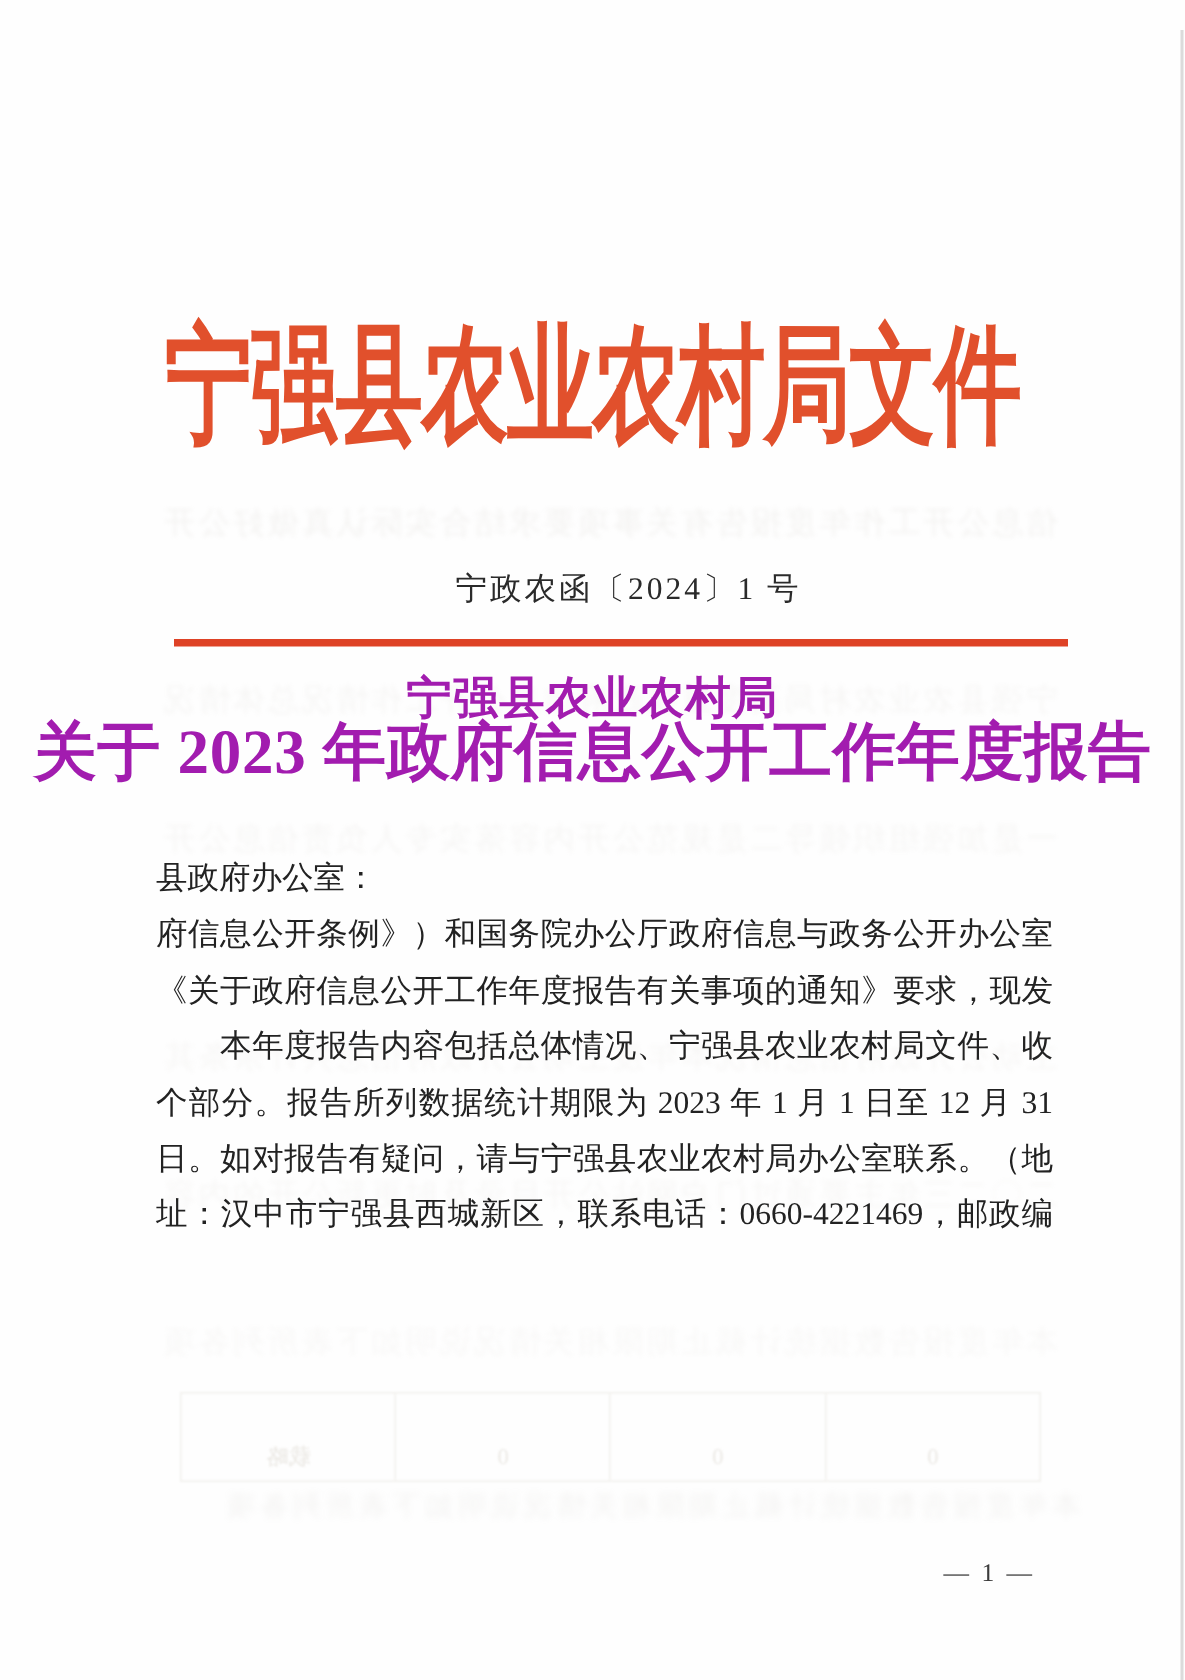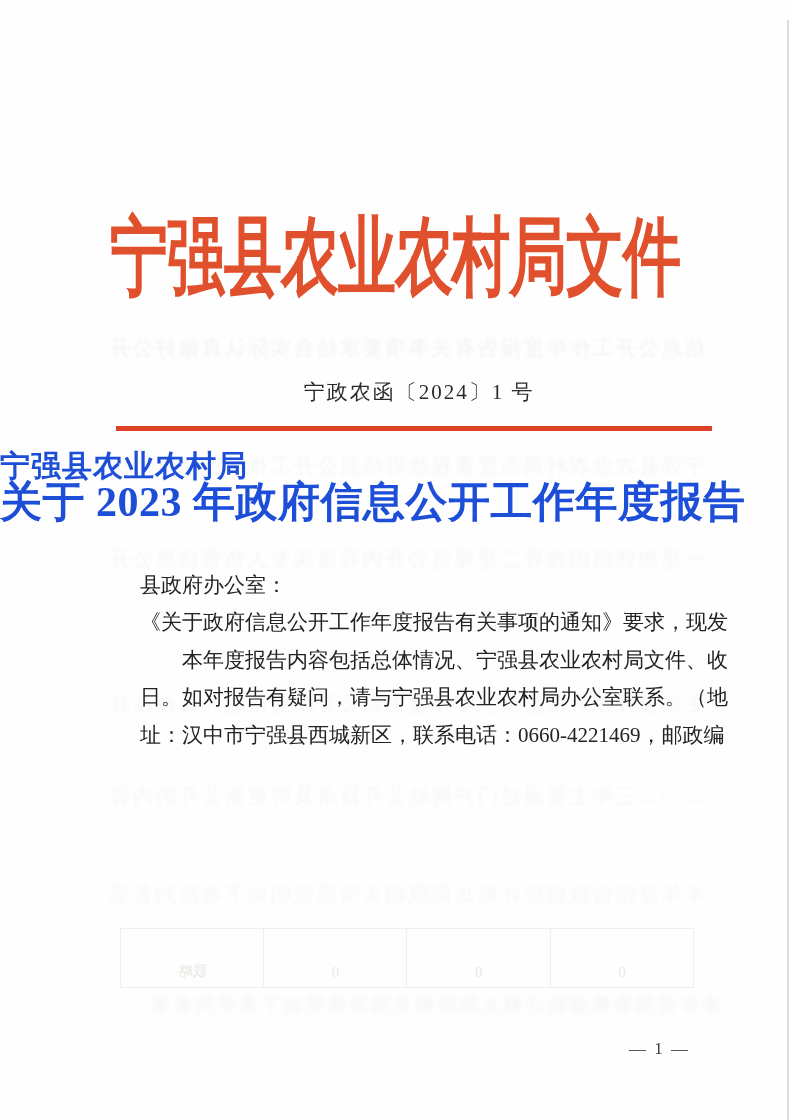--- a/index.html
+++ b/index.html
@@ -51,34 +51,33 @@
   .doc-number{
     position:absolute;left:0;top:378px;width:790px;
     text-align:center;font-size:21px;letter-spacing:2px;color:#2a2a2a;padding-left:24px;
   }
   .red-rule{
     position:absolute;left:116px;top:426px;width:596px;height:5px;
     background:#de4226;
   }
   .doc-title{
     position:absolute;left:0;top:447px;width:790px;
-    font-weight:bold;color:#1d4ed8;
+    text-align:center;font-weight:bold;color:#a21caf;
     line-height:37px;
   }
   .doc-title .t1{font-size:30px;letter-spacing:1px;}
   .doc-title .t2{font-size:42px;letter-spacing:0.5px;}
   .body-text{
     position:absolute;left:104px;top:567px;width:598px;
     font-size:21px;color:#222;
   }
   .body-line{
     height:37.4px;line-height:37.4px;
     text-align:justify;text-align-last:justify;
     white-space:nowrap;
-    margin-left:36px;
   }
   .body-line.no-stretch{text-align-last:left;}
   .page-number{
     position:absolute;top:1039px;right:100px;
     font-size:17px;letter-spacing:2px;color:#3c3c3c;white-space:nowrap;
   }
 </style>
 </head>
 <body>
 
@@ -106,22 +105,24 @@
 
   <div class="red-rule"></div>
 
   <div class="doc-title">
     <div class="t1">宁强县农业农村局</div>
     <div class="t2">关于 2023 年政府信息公开工作年度报告</div>
   </div>
 
   <div class="body-text">
     <div class="body-line no-stretch">县政府办公室：</div>
+    <div class="body-line">府信息公开条例》）和国务院办公厅政府信息与政务公开办公室</div>
     <div class="body-line">《关于政府信息公开工作年度报告有关事项的通知》要求，现发</div>
     <div class="body-line">　　本年度报告内容包括总体情况、宁强县农业农村局文件、收</div>
+    <div class="body-line">个部分。报告所列数据统计期限为 2023 年 1 月 1 日至 12 月 31</div>
     <div class="body-line">日。如对报告有疑问，请与宁强县农业农村局办公室联系。（地</div>
     <div class="body-line">址：汉中市宁强县西城新区，联系电话：0660-4221469，邮政编</div>
   </div>
 
   <div class="page-number">— 1 —</div>
 
   <div class="scan-edge"></div>
 </div>
 
 </body></html>

